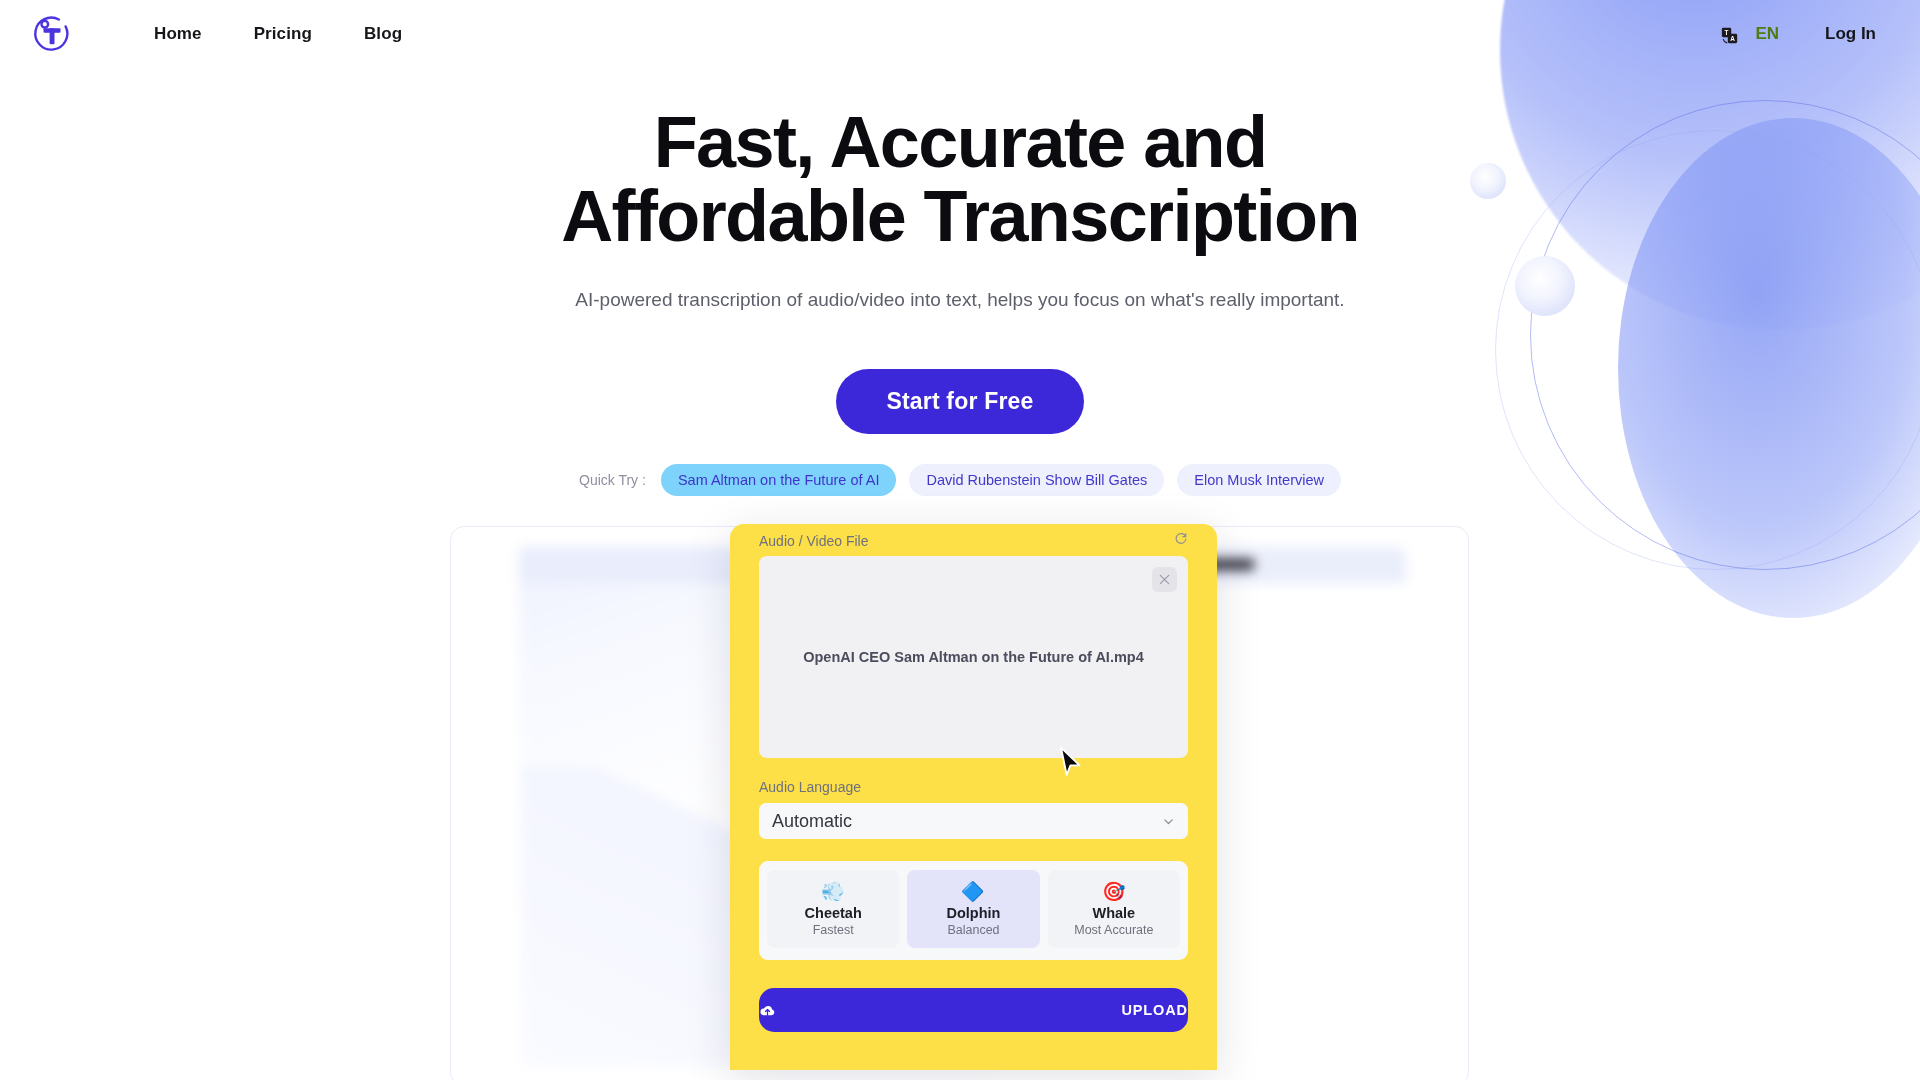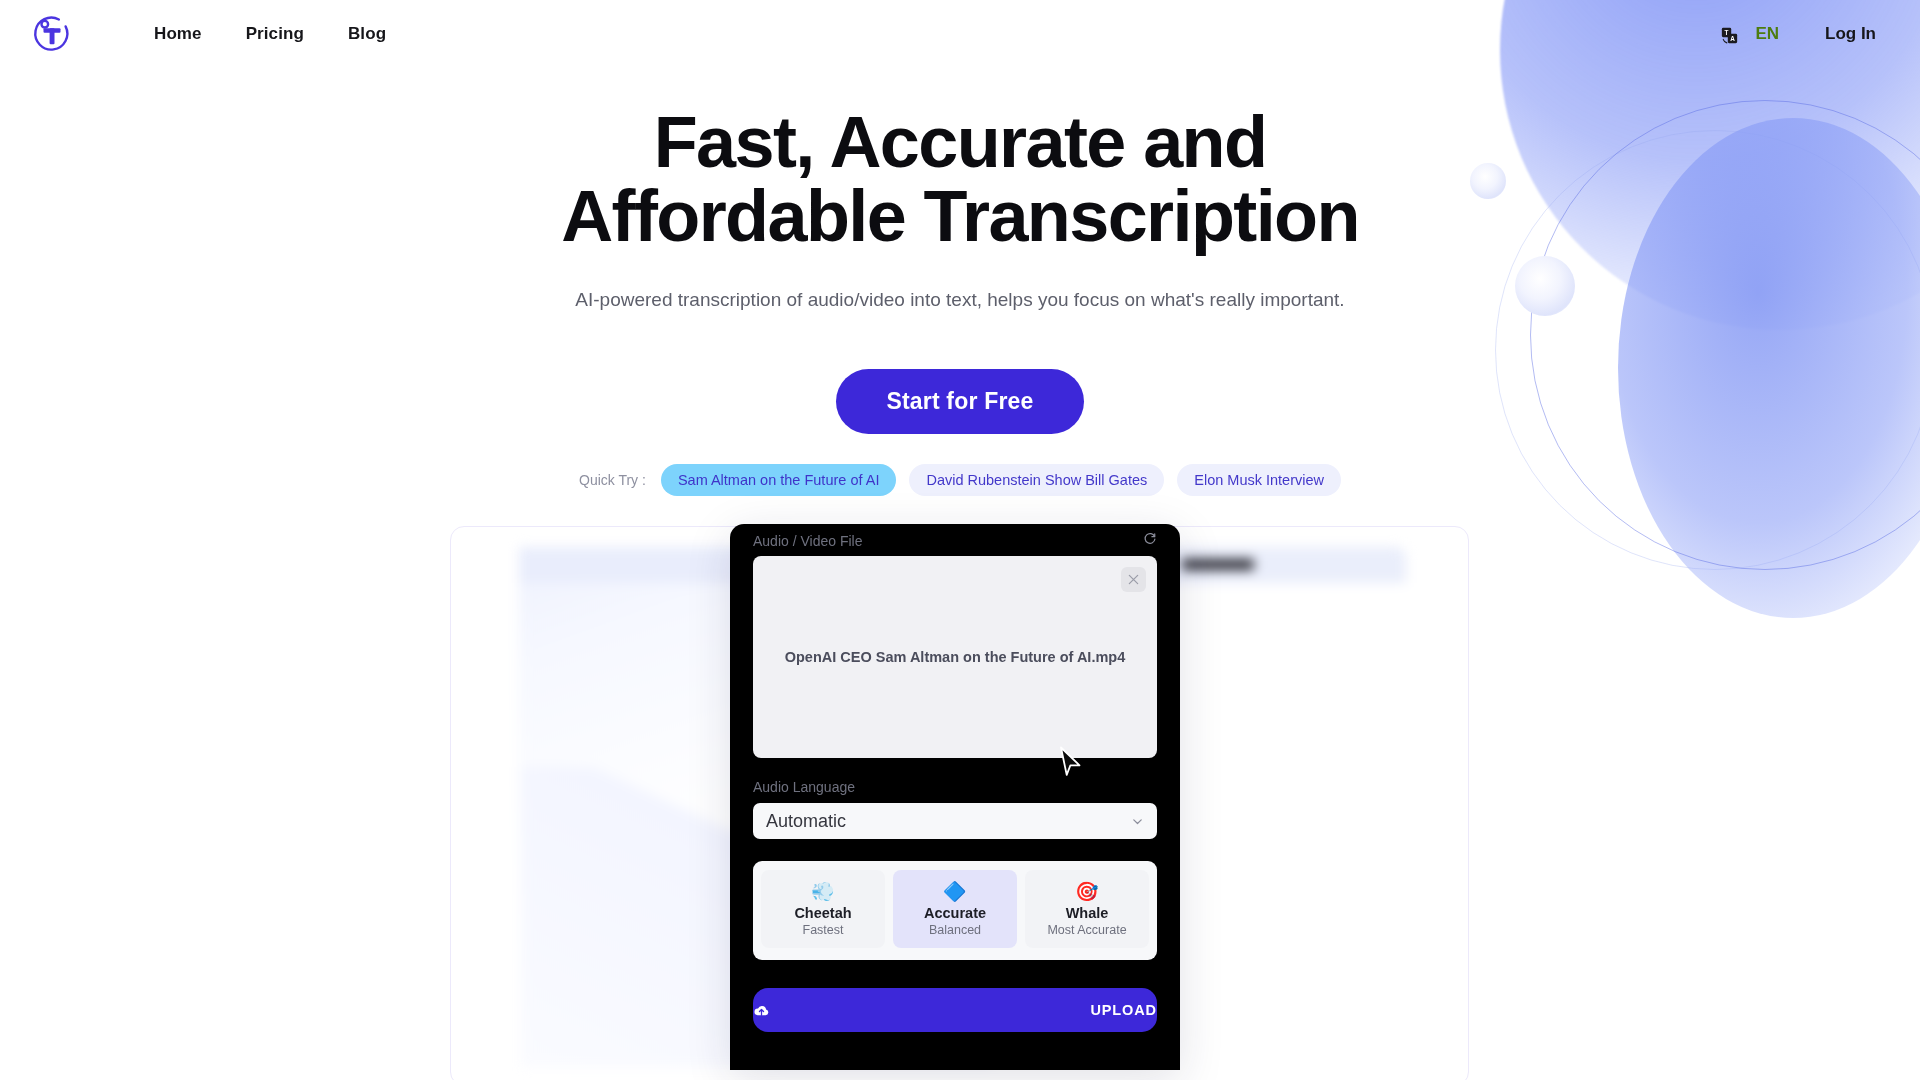--- a/index.html
+++ b/index.html
@@ -40,21 +40,21 @@
   }
   .orb-a { left: 1470px; top: 163px; width: 36px; height: 36px; }
   .orb-b { left: 1515px; top: 256px; width: 60px; height: 60px; }
 
   
   .header {
     position: absolute; top: 0; left: 0; right: 0; height: 68px;
     display: flex; align-items: center; z-index: 5;
   }
   .logo-wrap { margin-left: 32px; width: 40px; height: 40px; display:flex; align-items:center; justify-content:center; }
-  .nav { display: flex; gap: 4px; margin-left: 62px; align-items: flex-end; }
+  .nav { display: flex; gap: 12px; margin-left: 62px; align-items: flex-end; }
   .nav a {
     font-size: 17px; font-weight: 700; color: #16161a; text-decoration: none;
     padding: 0 20px; letter-spacing: 0.1px;
   }
   .header-right {
     margin-left: auto; display: flex; align-items: center; gap: 46px; margin-right: 44px;
   }
   .lang {
     display: flex; align-items: flex-end; gap: 17px;
     font-size: 17px; font-weight: 700; color: #4d7c0f; cursor: pointer;
@@ -120,26 +120,26 @@
   }
   .blur-text {
     position: absolute; top: 12px; height: 11px; border-radius: 2px; background: #2b2b33;
   }
   .bt1 { left: 26px; width: 62px; }
   .bt2 { left: 196px; width: 72px; }
 
   
   .modal {
     position: absolute; left: 730px; top: 524px;
-    width: 450px; height: 546px;
-    background: #000000;
+    width: 487px; height: 546px;
+    background: #fde047;
     border-radius: 14px 14px 0 0;
     box-shadow: 0 10px 46px rgba(32,34,70,0.13);
     z-index: 4;
-    padding: 0 23px;
+    padding: 0 29px;
   }
   .modal-label-row {
     display: flex; align-items: center; justify-content: space-between;
     padding-top: 8px; height: 26px;
   }
   .modal-label { font-size: 14px; color: #6f717f; }
   .refresh-ic { color: #8d8f9d; }
   .dropzone {
     position: relative; margin-top: 6px;
     height: 202px; background: #f1f1f4; border-radius: 8px;
@@ -287,21 +287,21 @@
     <div class="mode-cards">
 
       <div class="mode-card">
         <div class="mode-emoji">💨</div>
         <div class="mode-name">Cheetah</div>
         <div class="mode-desc">Fastest</div>
       </div>
 
       <div class="mode-card selected">
         <div class="mode-emoji">🔷</div>
-        <div class="mode-name">Accurate</div>
+        <div class="mode-name">Dolphin</div>
         <div class="mode-desc">Balanced</div>
       </div>
 
       <div class="mode-card">
         <div class="mode-emoji">🎯</div>
         <div class="mode-name">Whale</div>
         <div class="mode-desc">Most Accurate</div>
       </div>
 
     </div>

